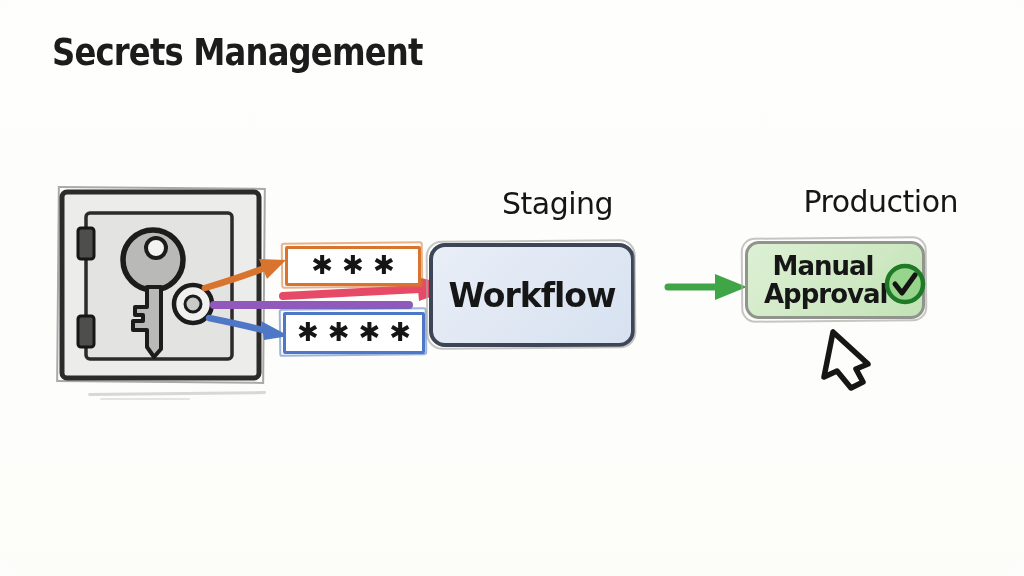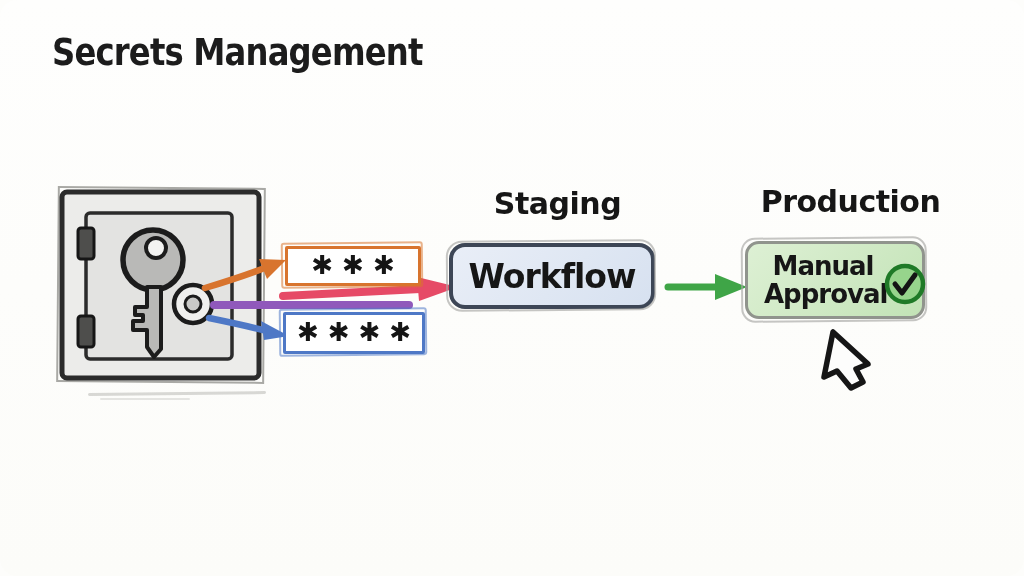--- a/index.html
+++ b/index.html
@@ -10,32 +10,32 @@
             background:linear-gradient(180deg,#fefefd 0%, #fcfcf9 100%);border-radius:17px; }
 
   
   .title { position:absolute; left:52px; top:30px;
            font-size:38px; font-weight:bold; color:var(--title-ink,#1c1c1c);
            letter-spacing:-1px; transform:scaleX(.85); transform-origin:left top;
            white-space:nowrap; }
 
   
   .stage-label { position:absolute; width:215px; text-align:center;
-                 font-size:30px; font-weight:bold; color:var(--ink,#161616);
+                 font-size:30px; font-weight:normal; color:var(--ink,#161616);
                  letter-spacing:-.5px; }
   .staging-label   { left:450px; top:186px; }
-  .production-label{ left:743px; top:184px; }
+  .production-label{ left:743px; top:184px;text-align:right; }
 
   
   .skbox { position:absolute; display:flex; align-items:center; justify-content:center; }
   .skbox::before { content:""; position:absolute; inset:-7px -5px -6px -7px;
                    border:2px solid #a8a8a4; border-radius:inherit; opacity:.65;
                    transform:rotate(-.5deg); pointer-events:none; }
 
-  .workflow { left:449px; top:243px; width:206px; height:66px;
+  .workflow { left:429px; top:243px; width:206px; height:104px;
               border:4px solid var(--workflow-border,#3d4656); border-radius:16px;
               background:linear-gradient(135deg,#e9eef7 0%, var(--workflow-fill,#dfe7f3) 55%, #d7e1f0 100%); }
   .workflow .box-label { font-size:33px; font-weight:bold; color:var(--ink,#161616); letter-spacing:-1px; }
 
   .approval { left:745px; top:241px; width:180px; height:78px;
               border:3px solid var(--approval-border,#90948d); border-radius:14px;
               background:linear-gradient(135deg,#ddf0d4 0%, var(--approval-fill,#cfe9c4) 55%, #c2e3b6 100%);
               justify-content:flex-start; padding-left:16px; }
   .approval .box-label { width:118px; text-align:center; font-size:26px; line-height:28px;
                          font-weight:bold; color:var(--ink,#161616); letter-spacing:-1px; }

